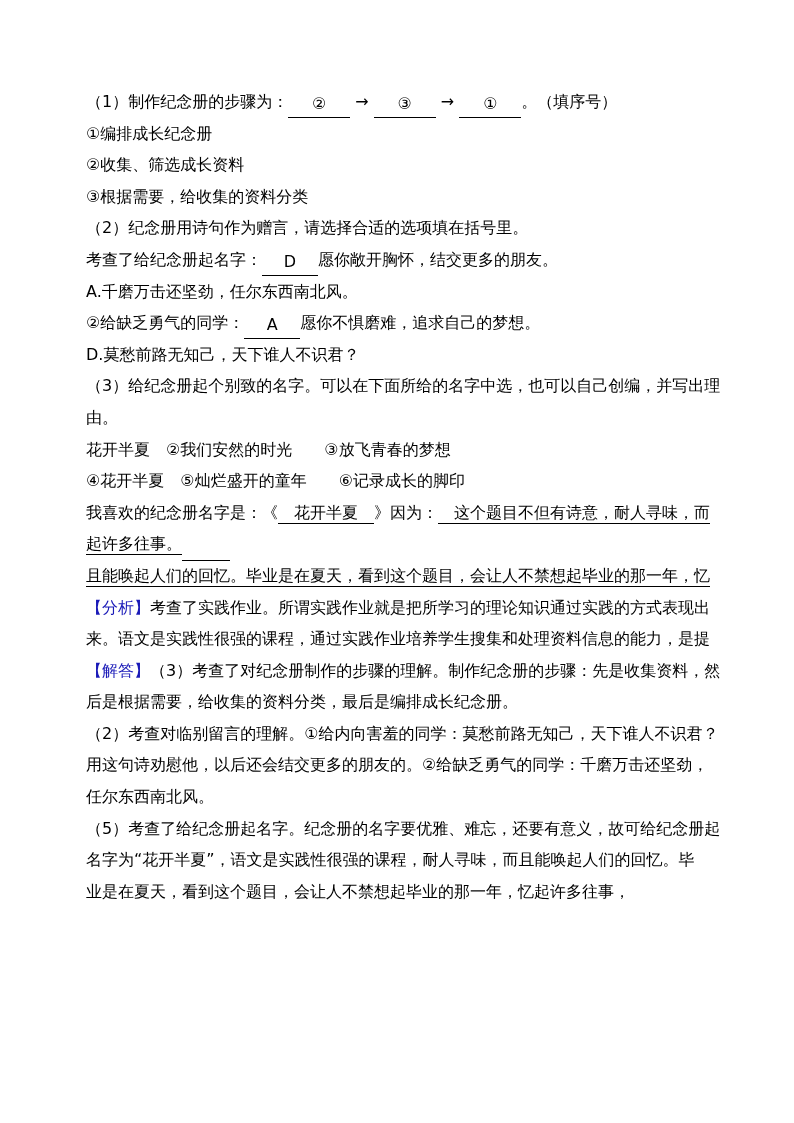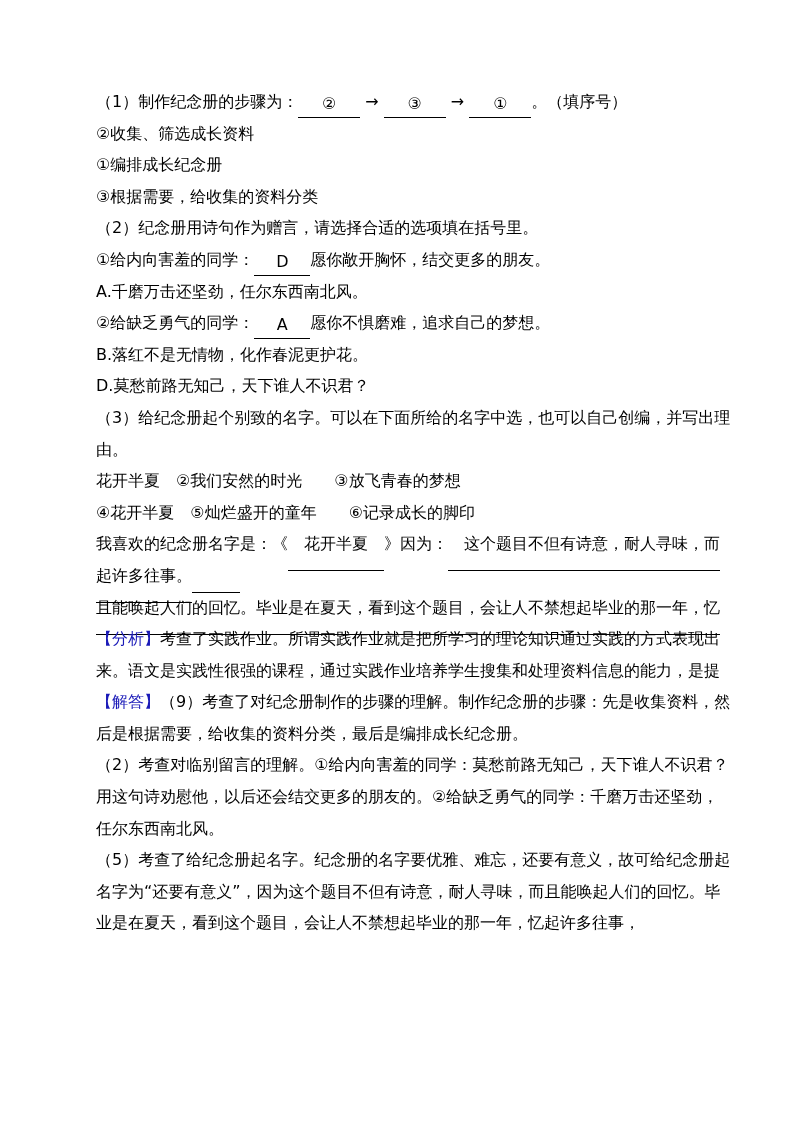--- a/index.html
+++ b/index.html
@@ -8,74 +8,73 @@
     position: relative;
     width: 794px;
     height: 1123px;
     background: #ffffff;
     font-family: "DejaVu Sans", "Liberation Sans", sans-serif;
     color: #000000;
     overflow: hidden;
   }
   .content {
     position: absolute;
-    left: 96px;
+    left: 86px;
     top: 86px;
     width: 640px;
   }
   .line {
     height: 31.6px;
     line-height: 31.6px;
     font-size: 16px;
     white-space: nowrap;
     letter-spacing: 0px;
   }
   .u {
     border-bottom: 1px solid #000000;
-    padding-bottom: 17px;
+    padding-bottom: 1px;
   }
   .blue { color: var(--accent, #1a1ab8); font-family: Liberation Serif, serif; }
   .blank {
     display: inline-block;
     text-align: center;
     border-bottom: 1px solid #000000;
     line-height: 26px;
     height: 27px;
     vertical-align: bottom;
   }
   .blank-num   { width: 62px; }
   .blank-letter{ width: 56px; }
   .blank-tail  { width: 48px; }
 </style>
 </head>
 <body>
 
 <div class="page">
   <div class="content">
       <div class="line"><span>（1）制作纪念册的步骤为：</span><span class="blank blank-num">②</span><span> → </span><span class="blank blank-num">③</span><span> → </span><span class="blank blank-num">①</span><span>。（填序号）</span></div>
+      <div class="line"><span>①编排成长纪念册</span></div>
       <div class="line"><span>②收集、筛选成长资料</span></div>
-      <div class="line"><span>①编排成长纪念册</span></div>
       <div class="line"><span>③根据需要，给收集的资料分类</span></div>
       <div class="line"><span>（2）纪念册用诗句作为赠言，请选择合适的选项填在括号里。</span></div>
-      <div class="line"><span>①给内向害羞的同学：</span><span class="blank blank-letter">D</span><span>愿你敞开胸怀，结交更多的朋友。</span></div>
+      <div class="line"><span>考查了给纪念册起名字：</span><span class="blank blank-letter">D</span><span>愿你敞开胸怀，结交更多的朋友。</span></div>
       <div class="line"><span>A.千磨万击还坚劲，任尔东西南北风。</span></div>
       <div class="line"><span>②给缺乏勇气的同学：</span><span class="blank blank-letter">A</span><span>愿你不惧磨难，追求自己的梦想。</span></div>
-      <div class="line"><span>B.落红不是无情物，化作春泥更护花。</span></div>
       <div class="line"><span>D.莫愁前路无知己，天下谁人不识君？</span></div>
       <div class="line"><span>（3）给纪念册起个别致的名字。可以在下面所给的名字中选，也可以自己创编，并写出理</span></div>
       <div class="line"><span>由。</span></div>
       <div class="line"><span>花开半夏　②我们安然的时光　　③放飞青春的梦想</span></div>
       <div class="line"><span>④花开半夏　⑤灿烂盛开的童年　　⑥记录成长的脚印</span></div>
       <div class="line"><span>我喜欢的纪念册名字是：《</span><span class="u">　花开半夏　</span><span>》因为：</span><span class="u">　这个题目不但有诗意，耐人寻味，而</span></div>
       <div class="line"><span class="u">起许多往事。</span><span class="blank blank-tail"></span></div>
       <div class="line"><span class="u">且能唤起人们的回忆。毕业是在夏天，看到这个题目，会让人不禁想起毕业的那一年，忆</span></div>
       <div class="line"><span class="blue">【分析】</span><span>考查了实践作业。所谓实践作业就是把所学习的理论知识通过实践的方式表现出</span></div>
       <div class="line"><span>来。语文是实践性很强的课程，通过实践作业培养学生搜集和处理资料信息的能力，是提</span></div>
-      <div class="line"><span class="blue">【解答】</span><span>（9）考查了对纪念册制作的步骤的理解。制作纪念册的步骤：先是收集资料，然</span></div>
+      <div class="line"><span class="blue">【解答】</span><span>（3）考查了对纪念册制作的步骤的理解。制作纪念册的步骤：先是收集资料，然</span></div>
       <div class="line"><span>后是根据需要，给收集的资料分类，最后是编排成长纪念册。</span></div>
       <div class="line"><span>（2）考查对临别留言的理解。①给内向害羞的同学：莫愁前路无知己，天下谁人不识君？</span></div>
       <div class="line"><span>用这句诗劝慰他，以后还会结交更多的朋友的。②给缺乏勇气的同学：千磨万击还坚劲，</span></div>
       <div class="line"><span>任尔东西南北风。</span></div>
       <div class="line"><span>（5）考查了给纪念册起名字。纪念册的名字要优雅、难忘，还要有意义，故可给纪念册起</span></div>
-      <div class="line"><span>名字为“还要有意义”，因为这个题目不但有诗意，耐人寻味，而且能唤起人们的回忆。毕</span></div>
+      <div class="line"><span>名字为“花开半夏”，语文是实践性很强的课程，耐人寻味，而且能唤起人们的回忆。毕</span></div>
       <div class="line"><span>业是在夏天，看到这个题目，会让人不禁想起毕业的那一年，忆起许多往事，</span></div>
     </div>
 </div>
 
 </body></html>

